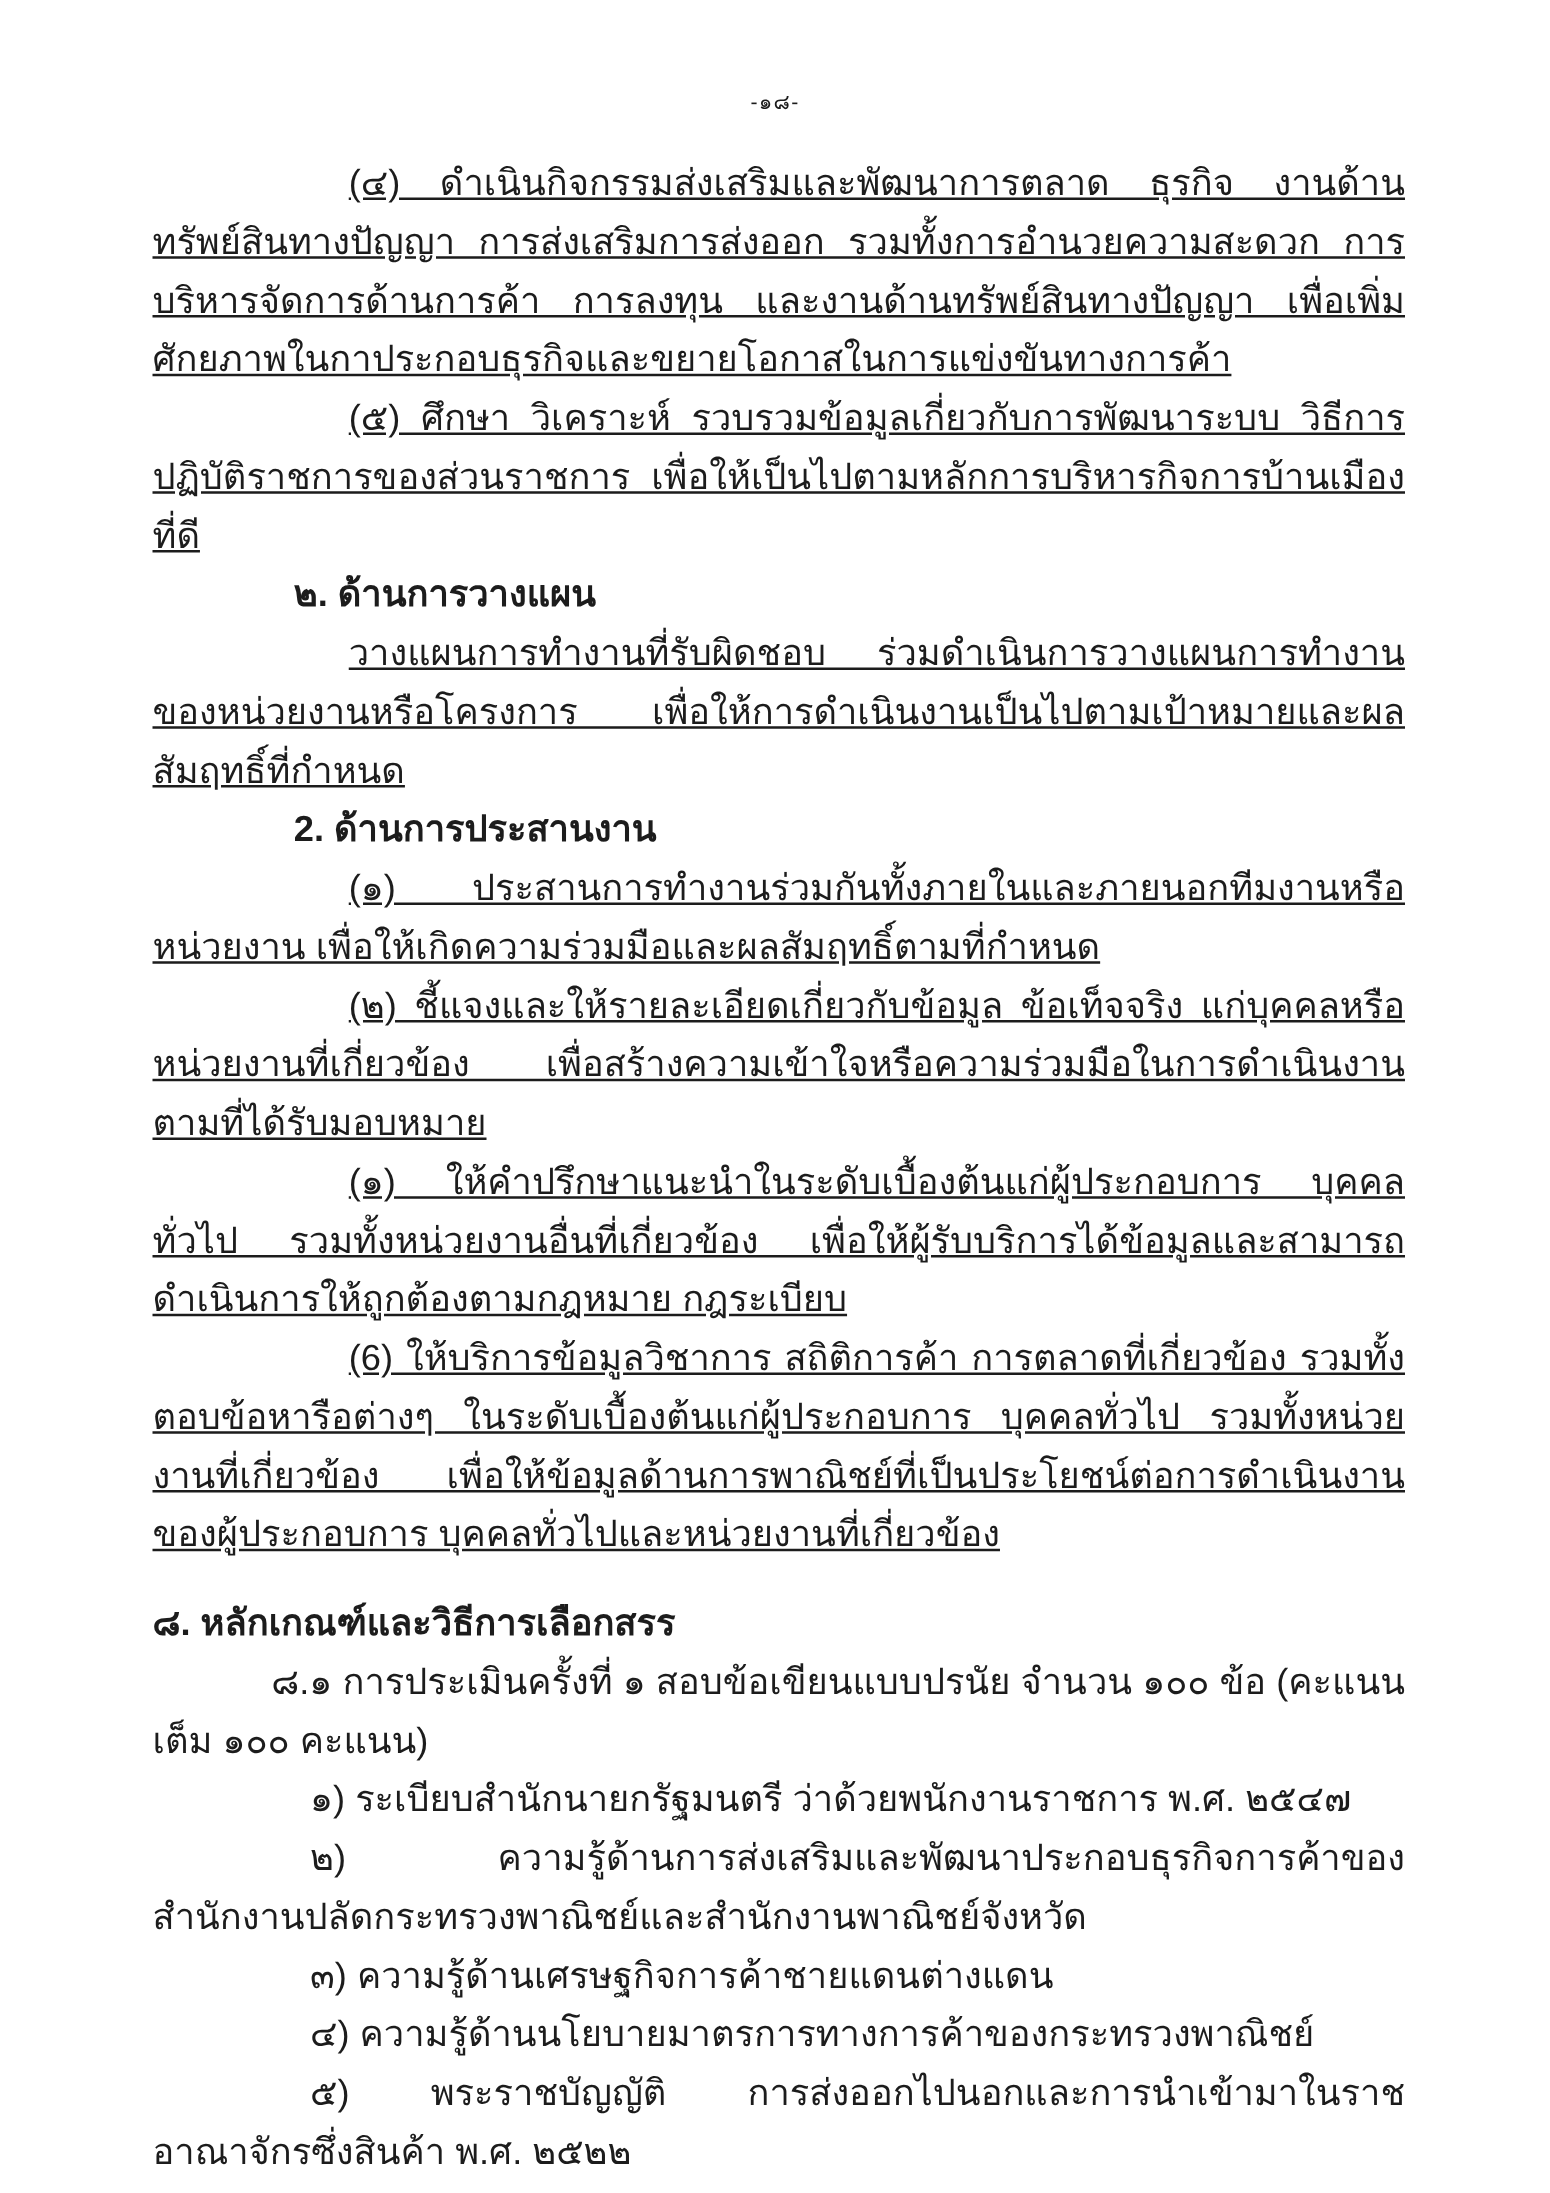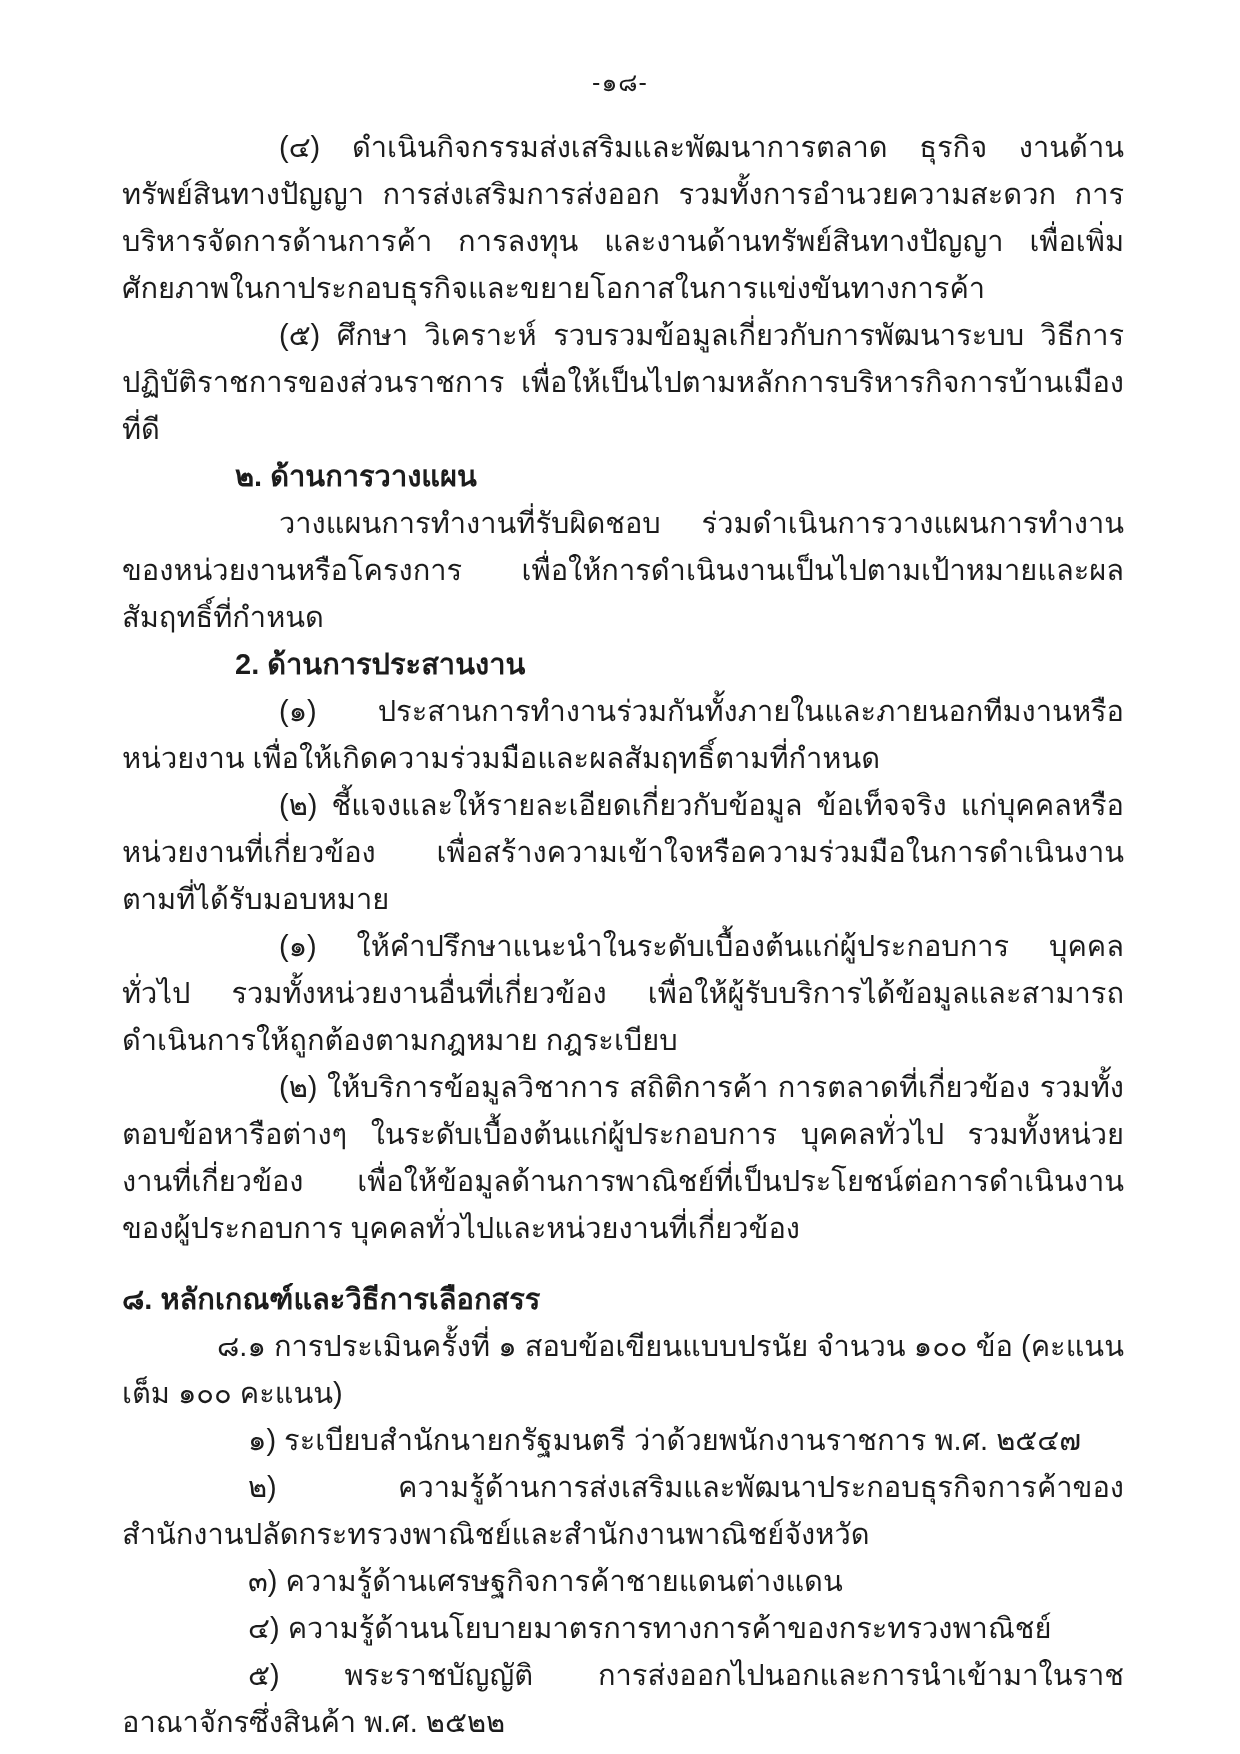--- a/index.html
+++ b/index.html
@@ -12,37 +12,37 @@
     position: relative;
   }
   .page {
     width: 1240px;
     min-height: 1754px;
     background: #ffffff;
     padding-top: 66px;
   }
   .page-number {
     text-align: center;
-    font-size: 25px;
+    font-size: 17px;
     line-height: 32px;
     letter-spacing: 1px;
     font-family: "Liberation Sans", "DejaVu Sans", sans-serif;
   }
   .doc {
     margin: 26px 116px 0 122px; 
     font-size: 29px;
     line-height: 47px;
     font-family: "Liberation Sans", "DejaVu Sans", sans-serif;
   }
   .doc p {
     text-align: justify;
     overflow-wrap: anywhere;
   }
   
-  .p-indent { text-indent: 157px; }
+  .p-indent { text-indent: 157px; text-decoration: underline; }
   
   .p-heading { font-weight: bold; padding-left: 113px; }
   
   .p-section { font-weight: bold; margin-top: 24px; }
   
   .p-subheading { text-indent: 95px; }
   .p-subheading .lead { font-weight: normal; }
   
   .p-list { text-indent: 126px; }
 </style>
@@ -59,21 +59,21 @@
     <p class="p-indent">(๕) ศึกษา วิเคราะห์ รวบรวมข้อมูลเกี่ยวกับการพัฒนาระบบ วิธีการปฏิบัติราชการของส่วนราชการ เพื่อให้เป็นไปตามหลักการบริหารกิจการบ้านเมืองที่ดี</p>
 
     <p class="p-heading">๒. ด้านการวางแผน</p>
     <p class="p-indent">วางแผนการทำงานที่รับผิดชอบ ร่วมดำเนินการวางแผนการทำงานของหน่วยงานหรือโครงการ เพื่อให้การดำเนินงานเป็นไปตามเป้าหมายและผลสัมฤทธิ์ที่กำหนด</p>
 
     <p class="p-heading">2. ด้านการประสานงาน</p>
     <p class="p-indent">(๑) ประสานการทำงานร่วมกันทั้งภายในและภายนอกทีมงานหรือหน่วยงาน เพื่อให้เกิดความร่วมมือและผลสัมฤทธิ์ตามที่กำหนด</p>
     <p class="p-indent">(๒) ชี้แจงและให้รายละเอียดเกี่ยวกับข้อมูล ข้อเท็จจริง แก่บุคคลหรือหน่วยงานที่เกี่ยวข้อง เพื่อสร้างความเข้าใจหรือความร่วมมือในการดำเนินงานตามที่ได้รับมอบหมาย</p>
 
     <p class="p-indent">(๑) ให้คำปรึกษาแนะนำในระดับเบื้องต้นแก่ผู้ประกอบการ บุคคลทั่วไป รวมทั้งหน่วยงานอื่นที่เกี่ยวข้อง เพื่อให้ผู้รับบริการได้ข้อมูลและสามารถดำเนินการให้ถูกต้องตามกฎหมาย กฎระเบียบ</p>
-    <p class="p-indent">(๒) ให้บริการข้อมูลวิชาการ สถิติการค้า การตลาดที่เกี่ยวข้อง รวมทั้งตอบข้อหารือต่างๆ ในระดับเบื้องต้นแก่ผู้ประกอบการ บุคคลทั่วไป รวมทั้งหน่วยงานที่เกี่ยวข้อง เพื่อให้ข้อมูลด้านการพาณิชย์ที่เป็นประโยชน์ต่อการดำเนินงานของผู้ประกอบการ บุคคลทั่วไปและหน่วยงานที่เกี่ยวข้อง</p>
+    <p class="p-indent">(6) ให้บริการข้อมูลวิชาการ สถิติการค้า การตลาดที่เกี่ยวข้อง รวมทั้งตอบข้อหารือต่างๆ ในระดับเบื้องต้นแก่ผู้ประกอบการ บุคคลทั่วไป รวมทั้งหน่วยงานที่เกี่ยวข้อง เพื่อให้ข้อมูลด้านการพาณิชย์ที่เป็นประโยชน์ต่อการดำเนินงานของผู้ประกอบการ บุคคลทั่วไปและหน่วยงานที่เกี่ยวข้อง</p>
 
     <p class="p-section">๘. หลักเกณฑ์และวิธีการเลือกสรร</p>
 
     <p class="p-subheading"><span class="lead">๘.๑ การประเมินครั้งที่ ๑</span><span> สอบข้อเขียนแบบปรนัย จำนวน ๑๐๐ ข้อ (คะแนนเต็ม ๑๐๐ คะแนน)</span></p>
 
     <p class="p-list">๑) ระเบียบสำนักนายกรัฐมนตรี ว่าด้วยพนักงานราชการ พ.ศ. ๒๕๔๗</p>
     <p class="p-list">๒) ความรู้ด้านการส่งเสริมและพัฒนาประกอบธุรกิจการค้าของสำนักงานปลัดกระทรวงพาณิชย์และสำนักงานพาณิชย์จังหวัด</p>
     <p class="p-list">๓) ความรู้ด้านเศรษฐกิจการค้าชายแดนต่างแดน</p>
     <p class="p-list">๔) ความรู้ด้านนโยบายมาตรการทางการค้าของกระทรวงพาณิชย์</p>
     <p class="p-list">๕) พระราชบัญญัติ การส่งออกไปนอกและการนำเข้ามาในราชอาณาจักรซึ่งสินค้า พ.ศ. ๒๕๒๒</p>

